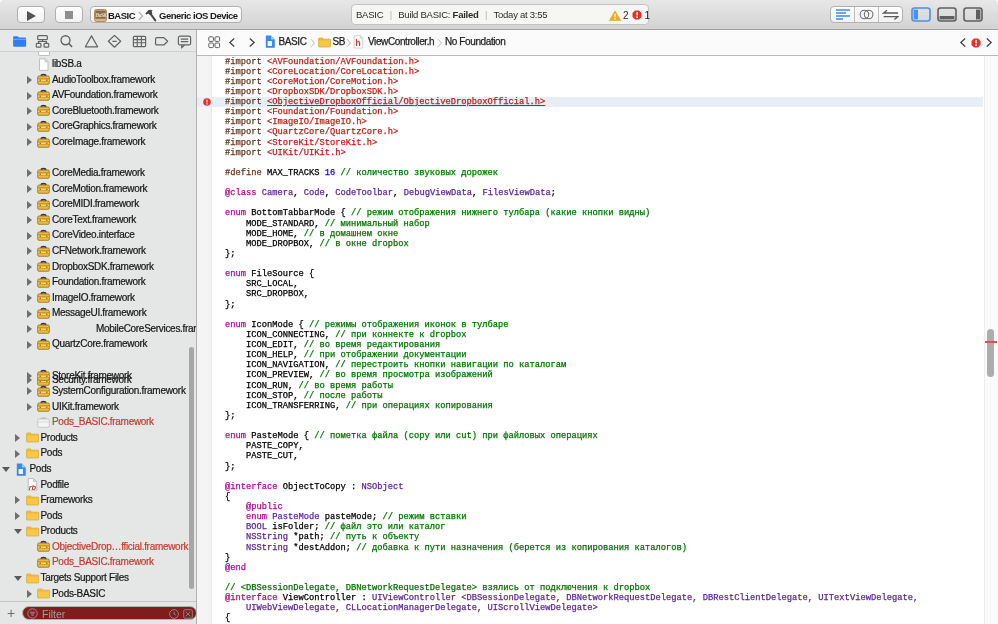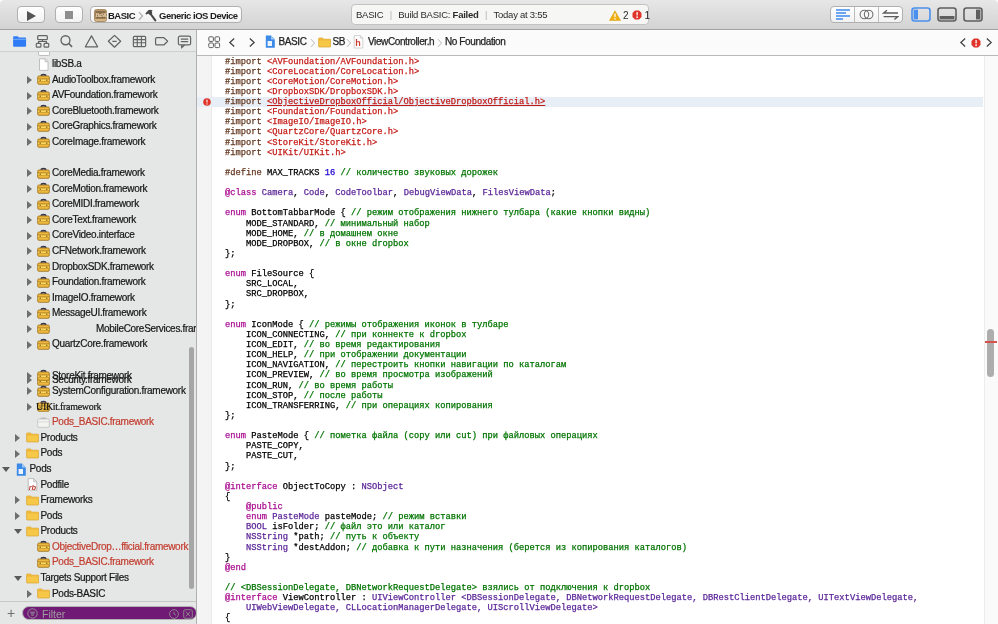--- a/index.html
+++ b/index.html
@@ -35,21 +35,21 @@
   border-bottom:1px solid #b9b9b9;box-sizing:border-box;font-size:10px;letter-spacing:-0.4px;color:#1f1f1f;-webkit-text-stroke:0.25px currentColor;}
 
 #sidebar{left:0;top:52px;width:196px;height:549px;background:#e5e6e6;overflow:hidden;}
 .srow{position:absolute;height:15.6px;display:flex;align-items:center;font-size:10px;letter-spacing:-0.3px;color:#161616;white-space:nowrap;-webkit-text-stroke:0.2px currentColor;}
 .srow.red{color:#c33e30;}
 .tri-r{width:0;height:0;border-left:5.5px solid #6e6e6e;border-top:4px solid transparent;border-bottom:4px solid transparent;position:absolute;}
 .tri-d{width:0;height:0;border-top:5.5px solid #5a5a5a;border-left:4.2px solid transparent;border-right:4.2px solid transparent;position:absolute;}
 #sscroll{left:189px;top:347px;width:5px;height:242px;border-radius:2.5px;background:#a6a6a6;}
 
 #filterbar{left:0;top:601px;width:196px;height:23px;background:#e5e6e6;border-top:1px solid #c6c6c6;box-sizing:border-box;}
-#filterfield{position:absolute;left:22px;top:4px;width:175px;height:14px;border:1px solid #b2b2b2;border-radius:7px;box-sizing:border-box;background:#701a75;}
+#filterfield{position:absolute;left:22px;top:4px;width:175px;height:14px;border:1px solid #b2b2b2;border-radius:7px;box-sizing:border-box;background:#7f1d1d;}
 
 #vdiv{left:196px;top:30px;width:1px;height:594px;background:#b0b0b0;}
 
 #editor{left:197px;top:56px;width:801px;height:568px;background:#ffffff;}
 #ribbon{left:197px;top:56px;width:14px;height:568px;background:#f4f4f4;border-right:1px solid #eaeaea;}
 #errline{left:197px;top:97px;width:786px;height:10px;background:#e8eef6;}
 #codepre{left:225px;top:56.5px;margin:0;font-family:"Liberation Mono",monospace;
   font-size:8.75px;line-height:10.13px;color:#000;white-space:pre;-webkit-text-stroke:0.25px currentColor;}
 .pp{color:#643820;}
 .red{color:#c41a16;}
@@ -499,21 +499,21 @@
       <span class="tri-r" style="left:27.0px;top:3.9px;"></span>
       <svg class="abs" style="left:37.0px;top:1.2px;" width="13" height="13" viewBox="0 0 13 13">
         <path d="M4.2 3 C4.2 1.2 8.8 1.2 8.8 3" fill="none" stroke="#35354d" stroke-width="1.6"></path>
         <rect x="0.7" y="3" width="11.6" height="8.3" rx="1.2" fill="#efb93f" stroke="#9a6f1b" stroke-width="0.8"></rect>
         <rect x="1.2" y="6.1" width="10.6" height="2.2" fill="#fcd95c"></rect>
         <line x1="0.7" y1="5.9" x2="12.3" y2="5.9" stroke="#9a6f1b" stroke-width="0.7"></line>
         <line x1="0.7" y1="8.5" x2="12.3" y2="8.5" stroke="#b98d28" stroke-width="0.6"></line>
         <circle cx="3.2" cy="7.2" r="0.8" fill="#8a6217"></circle>
         <circle cx="9.8" cy="7.2" r="0.8" fill="#8a6217"></circle>
       </svg>
-      <span style="position:absolute;left:36px;top:1.6px;font-family:Liberation Serif, serif;">UIKit.framework</span>
+      <span style="position:absolute;left:52.0px;top:1.6px;">UIKit.framework</span>
     </div>
 <div class="srow red" style="left:0;top:362.71px;width:196px;">
       <svg class="abs" style="left:37.0px;top:1.2px;" width="13" height="13" viewBox="0 0 13 13">
         <path d="M4 3.2 C4 1.6 9 1.6 9 3.2" fill="none" stroke="#bdbdbd" stroke-width="1.4"></path>
         <rect x="0.7" y="3" width="11.6" height="8.3" rx="1.2" fill="#f3f3f1" stroke="#c0c0c0" stroke-width="0.8"></rect>
         <line x1="0.7" y1="5.9" x2="12.3" y2="5.9" stroke="#d0d0d0" stroke-width="0.7"></line>
       </svg>
       <span style="position:absolute;left:52.0px;top:1.6px;">Pods_BASIC.framework</span>
     </div>
 <div class="srow" style="left:0;top:378.28px;width:196px;">

